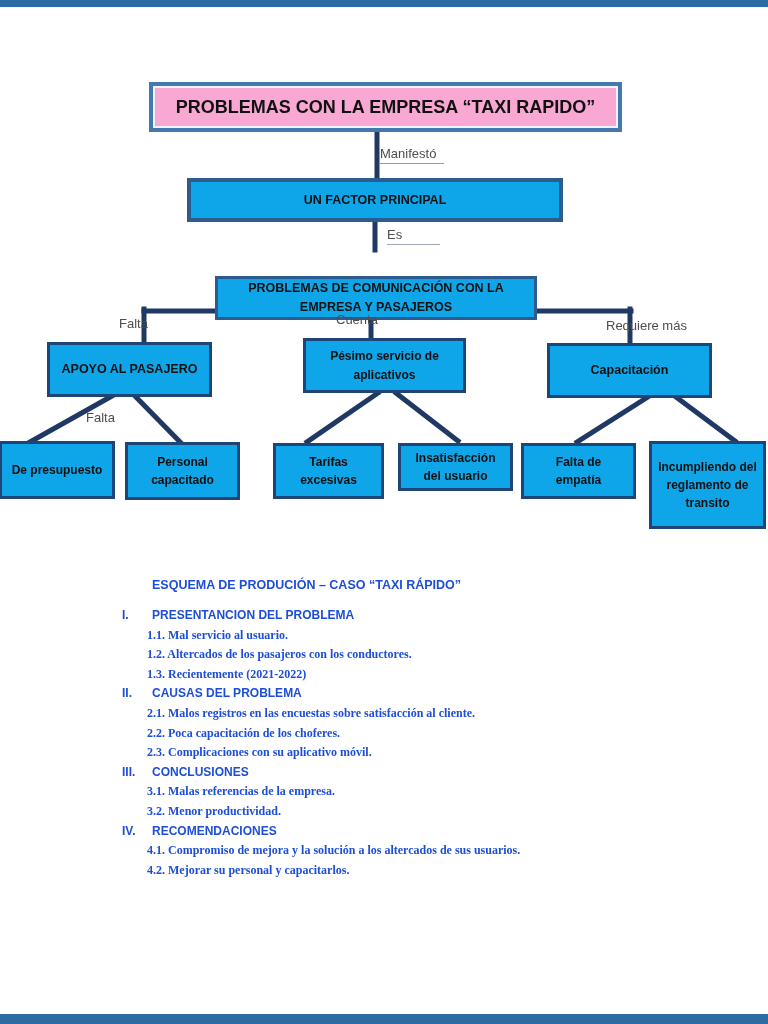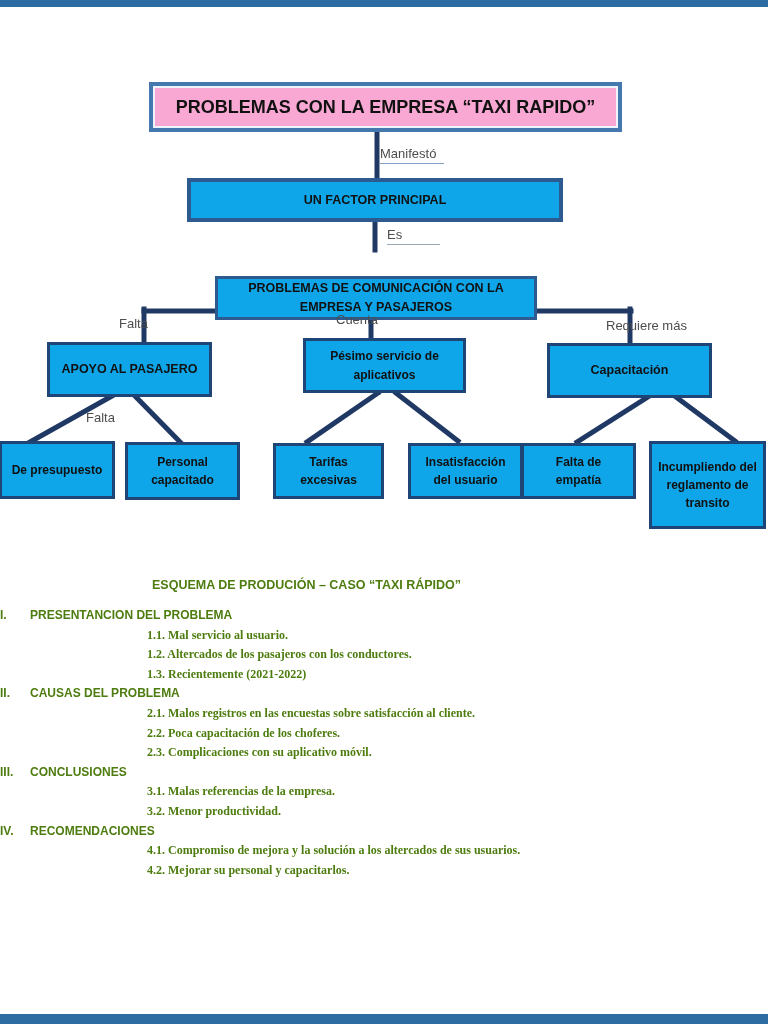--- a/index.html
+++ b/index.html
@@ -16,39 +16,39 @@
        background:#f9a8d4;font-size:18px;line-height:22px;box-shadow:inset 0 0 0 2px #eef4fa;}
   #box-factor{left:187px;top:178px;width:376px;height:44px;border:4px solid #2e5b8f;font-size:12.5px;}
   #box-problemas{left:215px;top:249px;width:322px;height:44px;border:3px solid #2e5b8f;
        font-size:12.5px;line-height:19px;padding:8px 12px;margin-top:27px;}
   #box-apoyo{left:47px;top:342px;width:165px;height:55px;font-size:12.5px;}
   #box-pesimo{left:303px;top:338px;width:163px;height:55px;padding:12px 14px;line-height:19px;}
   #box-capacitacion{left:547px;top:343px;width:165px;height:55px;font-size:12.5px;}
   #box-presupuesto{left:-1px;top:441px;width:116px;height:58px;}
   #box-personal{left:125px;top:442px;width:115px;height:58px;padding:0 10px;line-height:18px;}
   #box-tarifas{left:273px;top:443px;width:111px;height:56px;padding:17px 12px;line-height:18px;}
-  #box-insatisfaccion{left:408px;top:443px;width:115px;height:56px;padding:0 6px;line-height:18px;}
+  #box-insatisfaccion{left:398px;top:443px;width:115px;height:48px;padding:0 6px;line-height:18px;}
   #box-empatia{left:521px;top:443px;width:115px;height:56px;padding:0 12px;line-height:18px;}
   #box-incumpliendo{left:649px;top:441px;width:117px;height:88px;padding:0 6px;line-height:18px;}
 
   .clabel{position:absolute;color:#4d4d4d;font-size:13px;line-height:14px;}
   #lbl-manifesto{left:380px;top:147px;border-bottom:1.5px solid #7f9fc6;padding:0 8px 2px 0;}
   #lbl-es{left:387px;top:228px;border-bottom:1.5px solid #9aa8b8;padding:0 38px 2px 0;}
   #lbl-falta{left:119px;top:317px;}
   #lbl-cuenta{left:336px;top:313px;}
   #lbl-requiere{left:606px;top:319px;}
   #lbl-falta2{left:86px;top:411px;}
 
   #connectors{position:absolute;left:0;top:0;}
 
-  .outline{position:absolute;left:0;top:578px;width:768px;color:#4d7c0f;font-weight:bold;}
+  .outline{position:absolute;left:0;top:578px;width:768px;color:#1d4ed8;font-weight:bold;}
   .o-heading{margin-left:152px;font-size:12.5px;line-height:15px;}
   .o-body{margin-top:13px;font-size:12px;}
   .o-line{line-height:19.6px;white-space:nowrap;}
-  .o-sec-head{}
+  .o-sec-head{padding-left:122px;}
   .o-num{display:inline-block;width:30px;}
   .o-item{padding-left:147px;font-family:Liberation Serif, serif;}
 </style>
 </head>
 <body>
 
 <div class="edge-bar" id="edge-top"></div>
 <div class="edge-bar" id="edge-bottom"></div>
 
 <svg id="connectors" width="768" height="560" viewBox="0 0 768 560">

